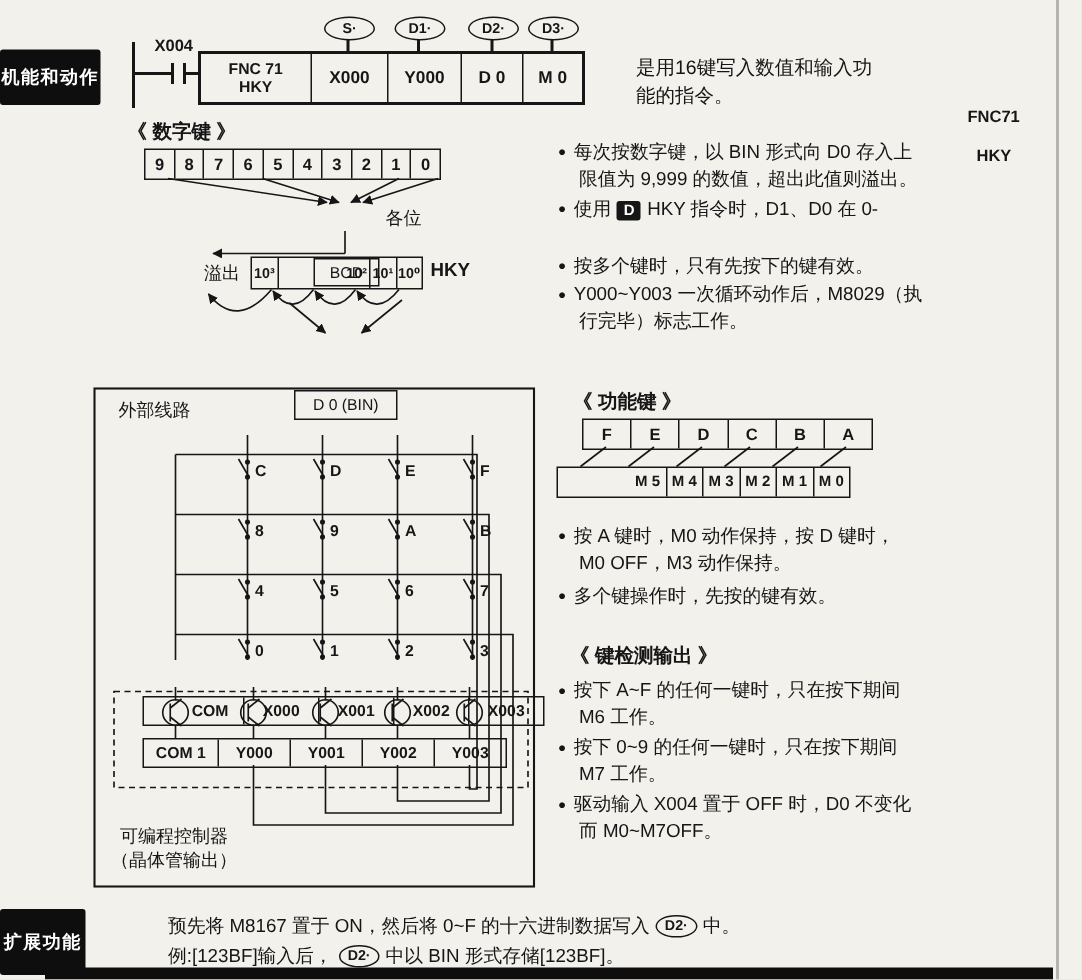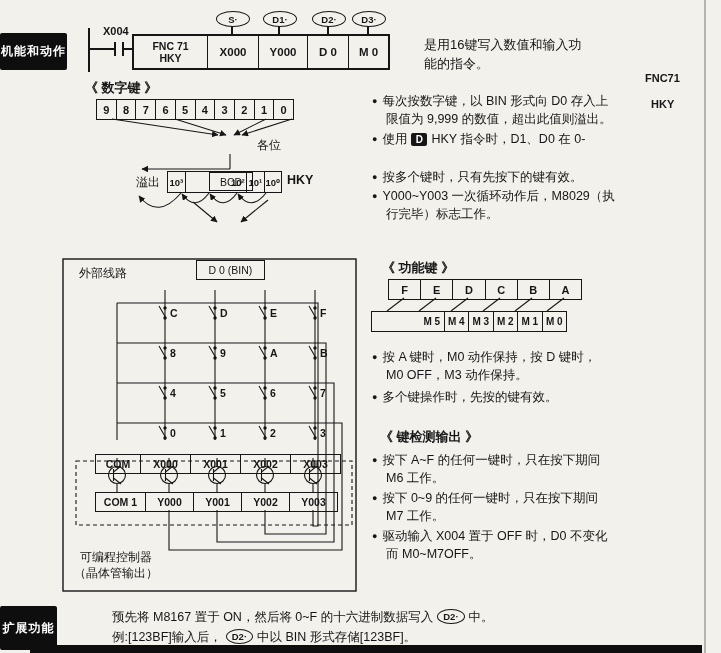--- a/index.html
+++ b/index.html
@@ -310,21 +310,21 @@
           <line class="thin" x1="247.5" y1="211" x2="247.5" y2="223"></line>
           <line class="thin" x1="247.5" y1="214" x2="255" y2="208"></line>
           <line class="thin" x1="247.5" y1="220" x2="255" y2="226"></line>
           <line class="thin" x1="251" y1="226" x2="251" y2="234"></line>
         </g>
     </g>
   </svg>
 
   <div class="plain" style="left:79px;top:265px;font-size:12px;">外部线路</div>
 
-  <div class="cellrow" style="left:95px;top:454px;height:18px;">
+  <div class="cellrow" style="left:95px;top:464px;height:18px;padding-left:22px;">
     <div style="width:44px;font-size:10.5px;">COM</div>
     <div style="width:49px;font-size:10.5px;">X000</div>
     <div style="width:49px;font-size:10.5px;">X001</div>
     <div style="width:49px;font-size:10.5px;">X002</div>
     <div style="width:49px;font-size:10.5px;">X003</div>
   </div>
   <div class="cellrow" style="left:95px;top:492px;height:18px;">
     <div style="width:49px;font-size:10.5px;">COM 1</div>
     <div style="width:47px;font-size:10.5px;">Y000</div>
     <div style="width:47px;font-size:10.5px;">Y001</div>

